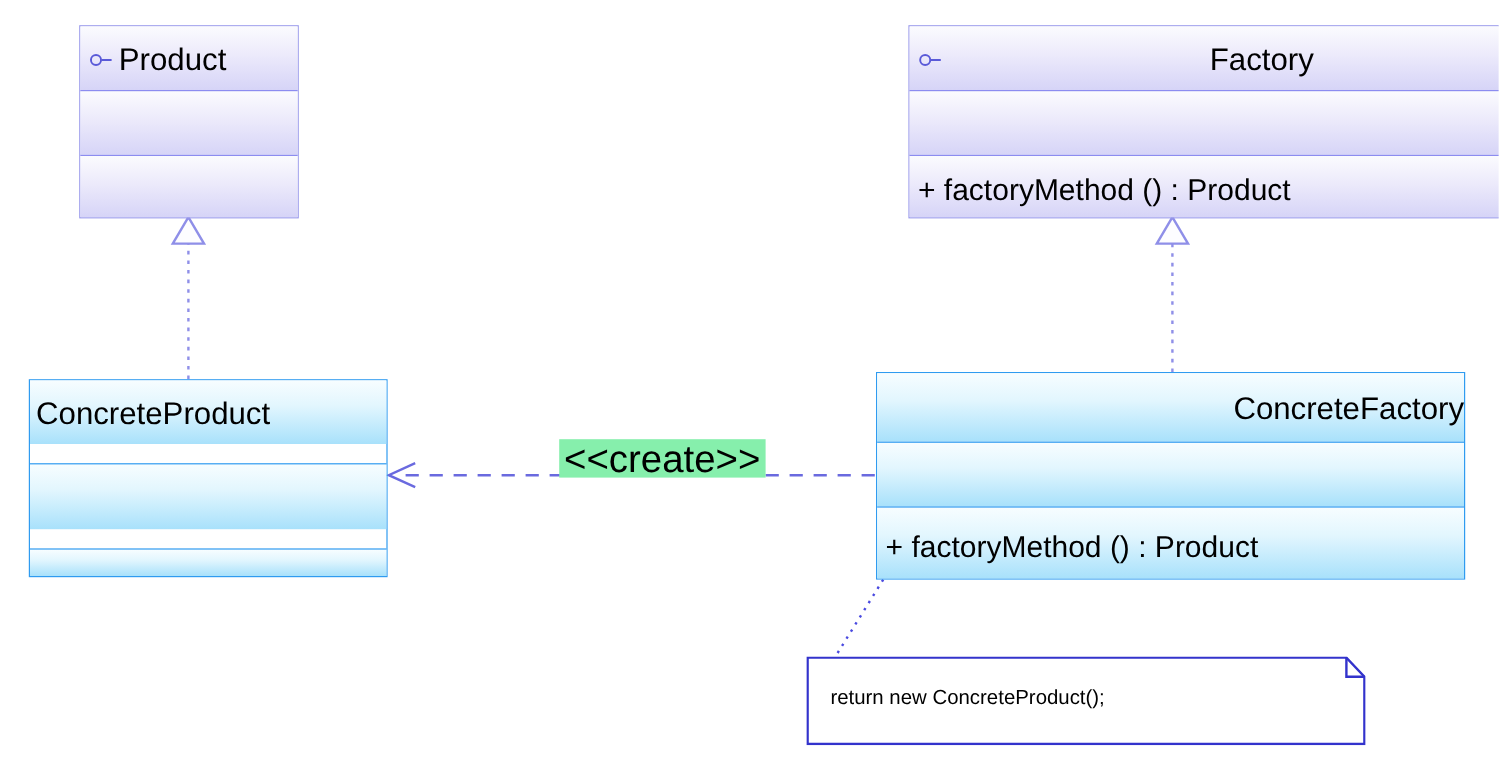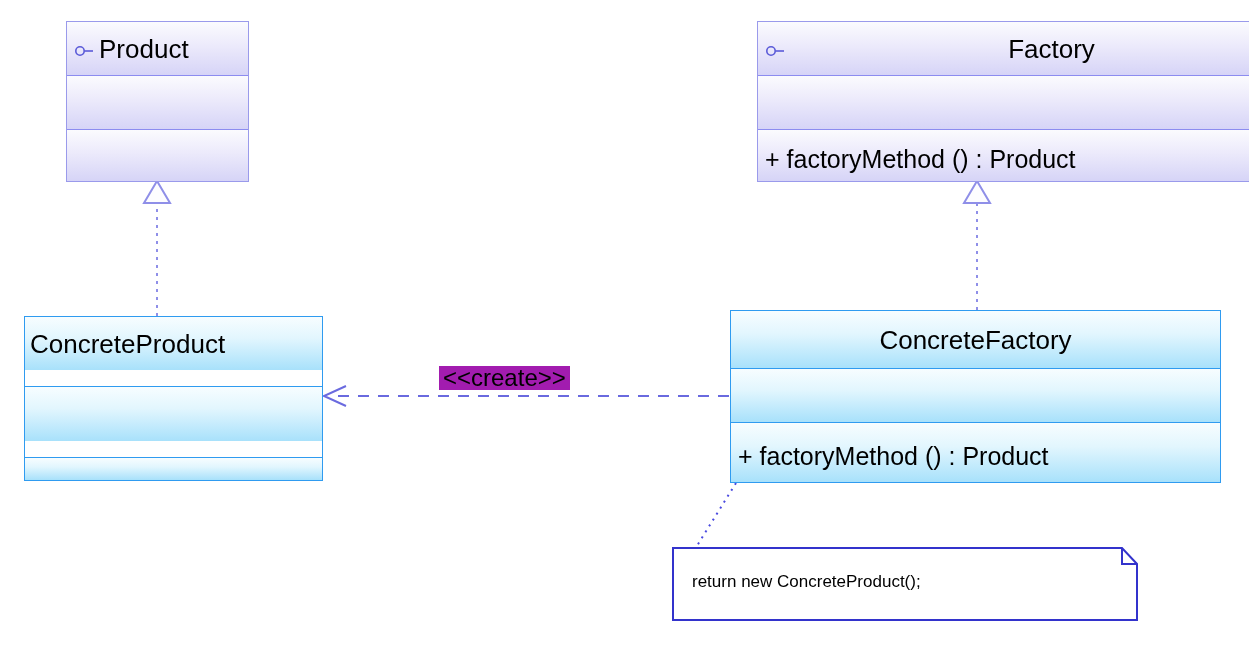--- a/index.html
+++ b/index.html
@@ -102,26 +102,27 @@
     font-size: 25px;
     color: #000000;
     white-space: nowrap;
     line-height: 1;
     margin-top: 7px;
   }
 
   
   .edge-label {
     position: absolute;
-    font-size: 24px;
-    color: #000000;
-    white-space: nowrap;
-    background: #a21caf;
+    font-size: 32px;
+    color: #000000;
+    white-space: nowrap;
+    background: #86efac;
     padding: 0 4px;
     line-height: 1;
+    margin-left: 27px;
   }
 
   
   .uml-note {
     position: absolute;
     box-sizing: border-box;
   }
   .uml-note svg {
     position: absolute;
     left: 0;
@@ -196,21 +197,21 @@
 
   <div class="uml-class concrete title-left" style="left:24px; top:316px; width:299px; height:165px;gap:16px;">
     <div class="compartment title-cmp" style="height:53px;">
       <span class="class-title" style="left:5px;">ConcreteProduct</span>
     </div>
     <div class="compartment" style="height:55px;"></div>
     <div class="compartment" style="flex:1;"></div>
   </div>
 
   <div class="uml-class concrete" style="left:730px; top:310px; width:491px; height:173px;">
-    <div class="compartment title-cmp" style="height:57px;">
+    <div class="compartment title-cmp" style="height:57px;justify-content:flex-end;">
       <span class="class-title">ConcreteFactory</span>
     </div>
     <div class="compartment" style="height:54px;"></div>
     <div class="compartment member-cmp" style="flex:1;">
       <span class="member-text">+ factoryMethod () : Product</span>
     </div>
   </div>
 
   <div class="edge-label" style="left:439px; top:366px;">&lt;&lt;create&gt;&gt;</div>
 

